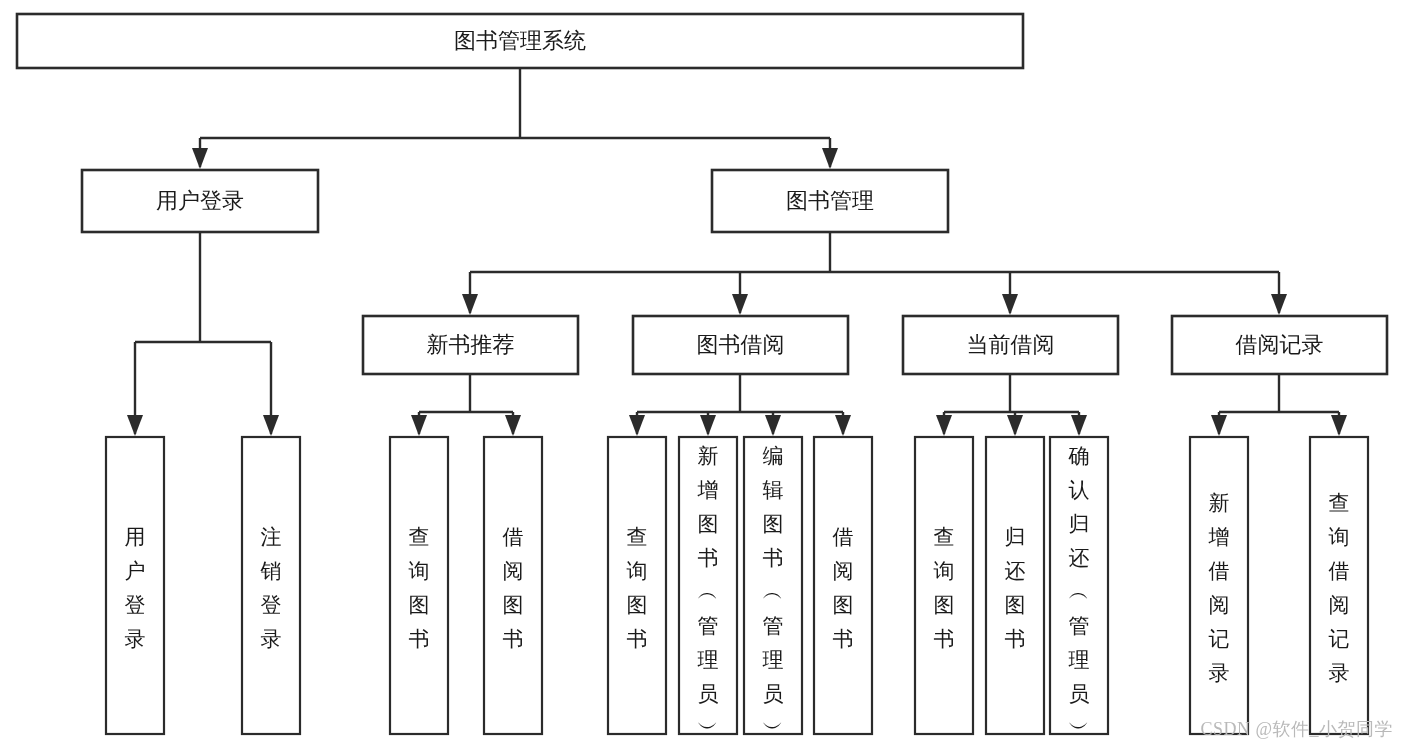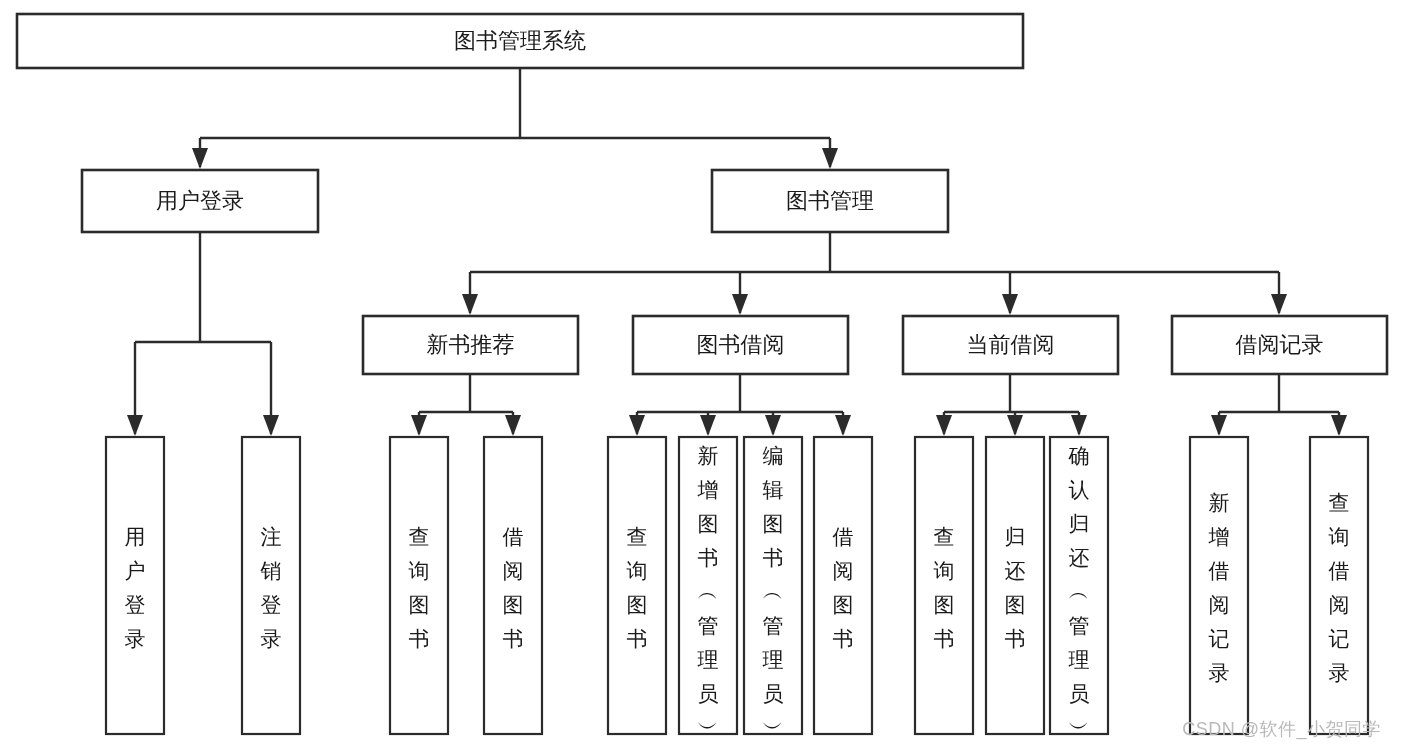--- a/index.html
+++ b/index.html
@@ -54,23 +54,23 @@
     dominant-baseline: middle;
   }
   .node-label-v {
     font-family: "Liberation Sans", "DejaVu Sans", sans-serif;
     font-size: 21px;
     fill: #1a1a1a;
     text-anchor: middle;
   }
   .watermark {
     position: absolute;
-    right: 24px;
+    right: 12px;
     bottom: 6px;
-    font-family: Liberation Sans, sans-serif;
+    font-family: Liberation Serif, serif;
     font-size: 18px;
     color: #b9b9b9;
     letter-spacing: 0.5px;
     white-space: nowrap;
     pointer-events: none;
   }
 </style>
 </head>
 <body>
 

